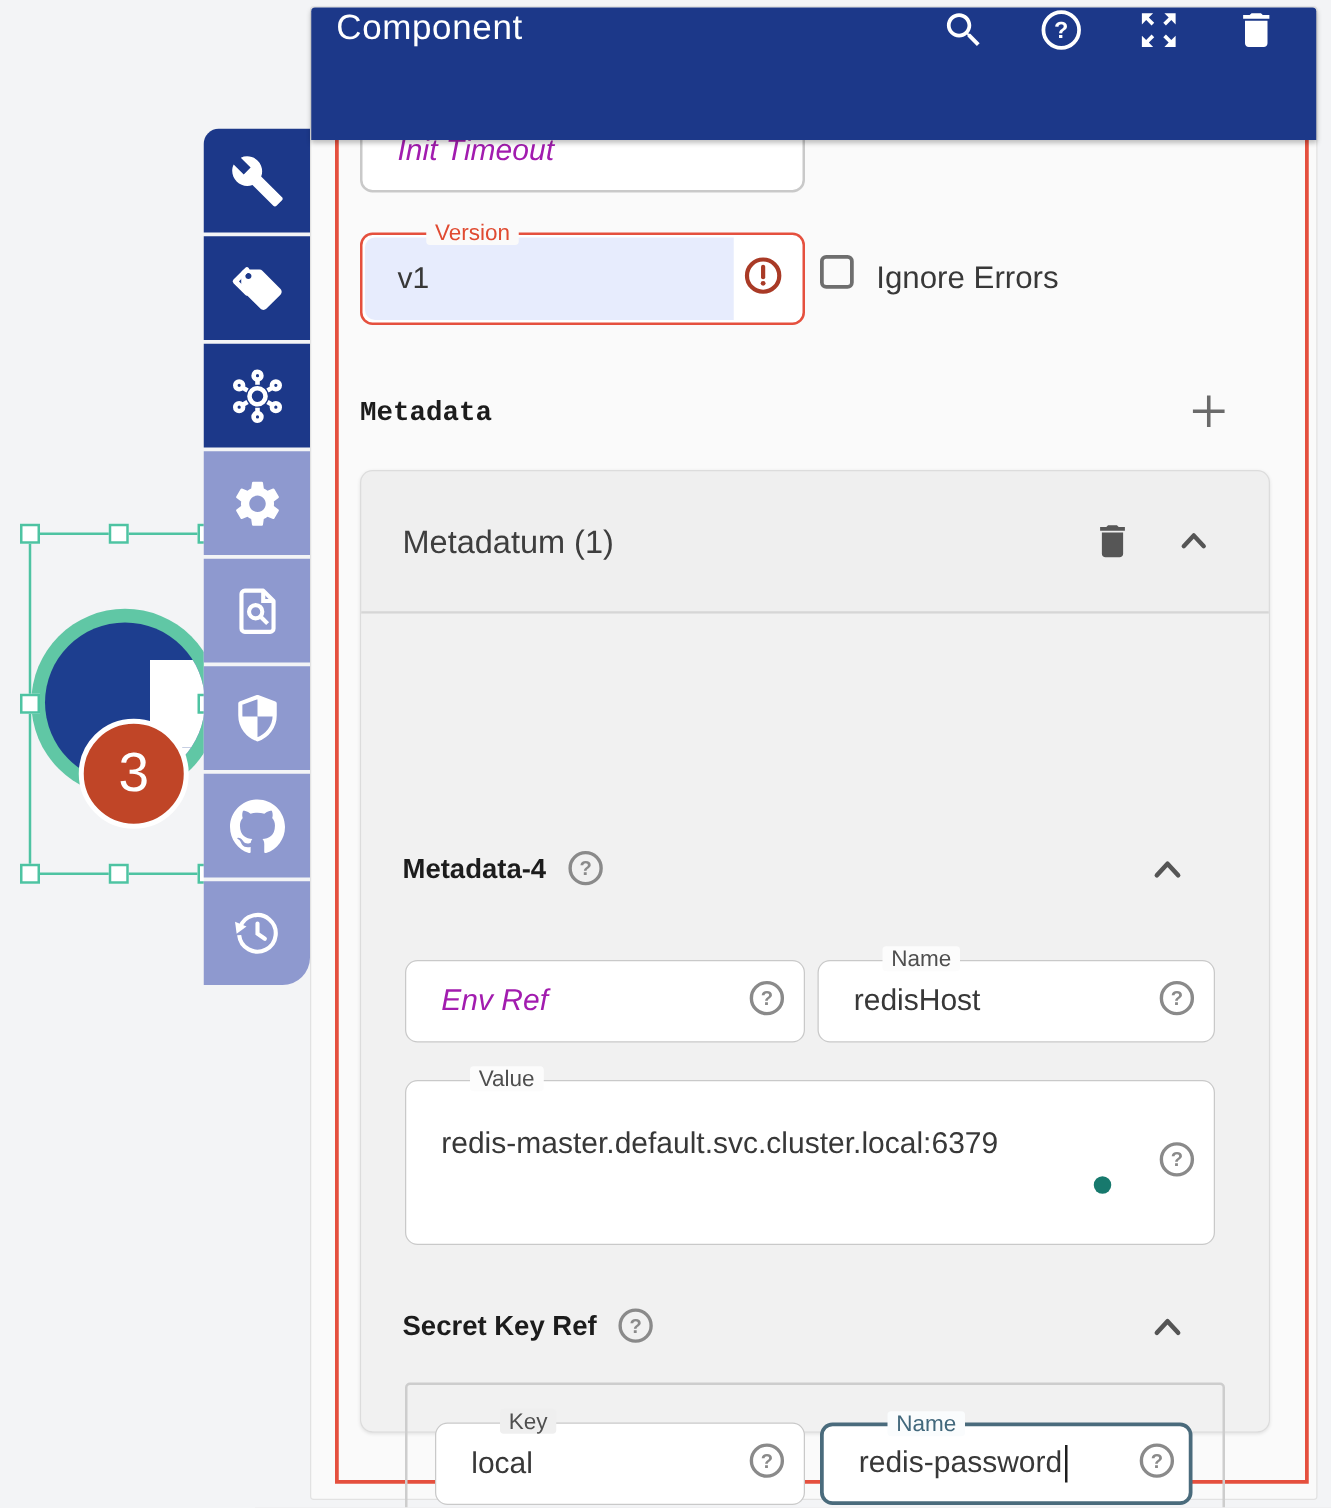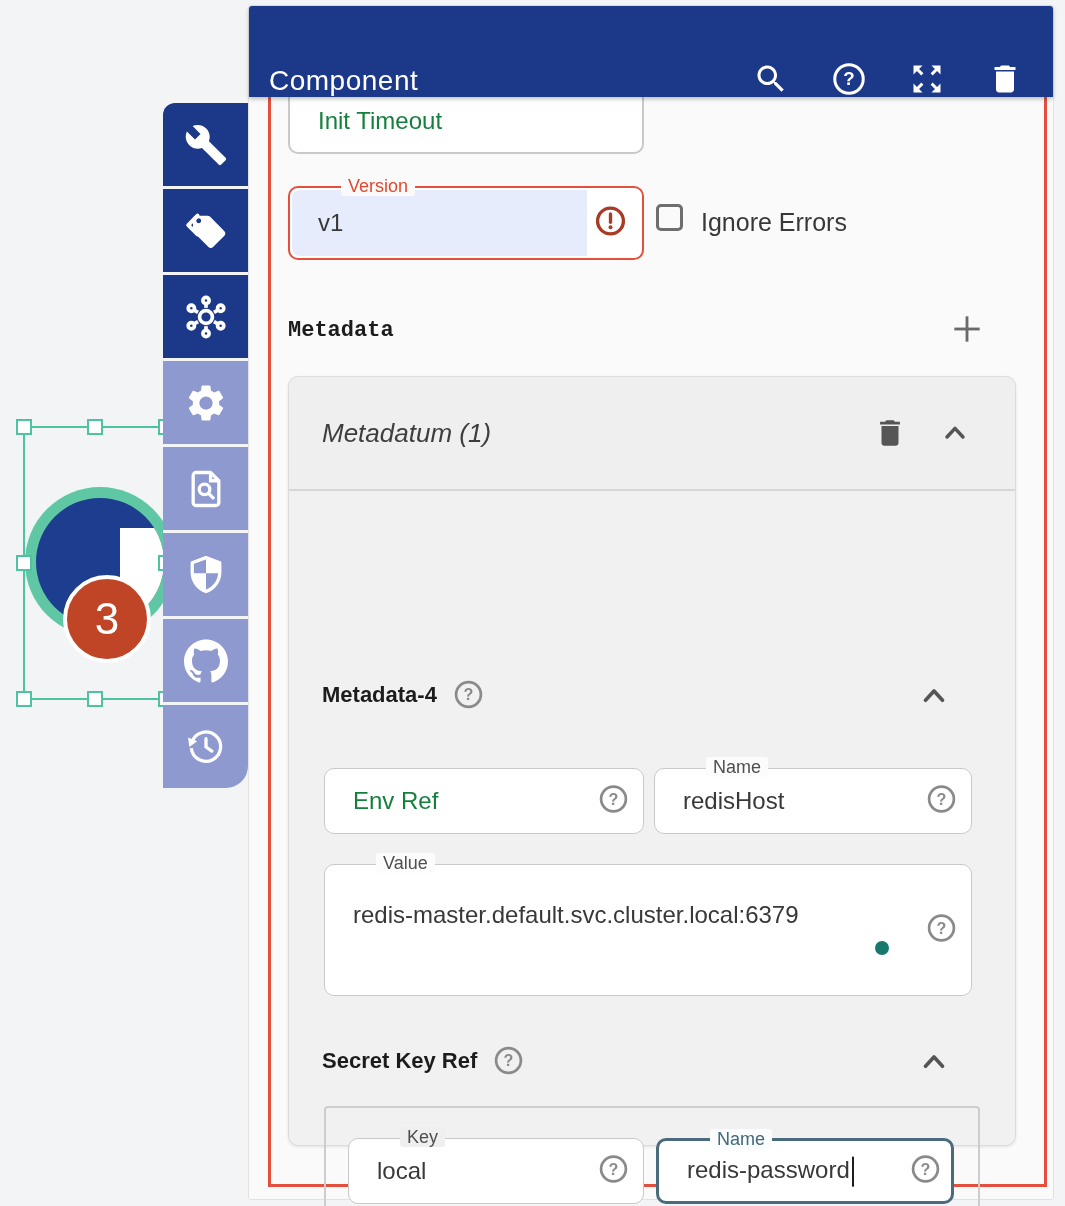--- a/index.html
+++ b/index.html
@@ -26,31 +26,31 @@
   .tb-active{background:#1c3889;}
   .tb-idle{background:#8e99cf;}
   .tb-btn:first-child{border-radius:12px 0 0 0;}
   .tb-btn:last-child{border-radius:0 0 22px 0;}
   .tb-btn svg{width:44px;height:44px;}
 
   
   .panel{position:absolute;left:248px;top:5px;width:806px;height:1195px;background:#fafafa;
          border:1px solid #e2e2e2;box-sizing:border-box;border-radius:3px;z-index:10;}
   .red-outline{position:absolute;left:19px;top:55px;right:6px;bottom:12px;border:3px solid #e5503e;z-index:1;}
-  .p-header{position:absolute;left:0;top:0;right:0;height:91px;background:#1c3889;border-radius:3px 3px 0 0;
-            display:flex;align-items:flex-end;z-index:6;box-shadow:0 2px 4px rgba(0,0,0,.25);}
+  .p-header{position:absolute;left:0;top:0;right:0;height:106px;background:#1c3889;border-radius:3px 3px 0 0;
+            display:flex;align-items:flex-start;z-index:6;box-shadow:0 2px 4px rgba(0,0,0,.25);}
   .p-title{margin-left:20px;color:#fff;font-size:28px;letter-spacing:.5px;}
   .p-icons{margin-left:auto;display:flex;align-items:center;gap:42px;padding-right:30px;}
   .p-icons svg{width:36px;height:36px;cursor:pointer;}
 
   
   .field{position:absolute;background:#fff;border:2px solid #c9c9c9;border-radius:10px;box-sizing:border-box;z-index:2;}
   .field.err{border-color:#e5503e;}
   .field .val{position:absolute;left:28px;top:50%;transform:translateY(-50%);font-size:24px;color:#383838;white-space:nowrap;}
-  .field .ph{color:#15803d;}
+  .field .ph{color:#a21caf;font-style:italic;}
   .chip{position:absolute;top:-12px;left:22px;font-size:18px;color:#4f4f4f;background:#fcfcfc;
         padding:0 7px;line-height:20px;border-radius:3px;z-index:3;white-space:nowrap;margin-left:29px;}
   .help-pos{position:absolute;right:14px;top:50%;transform:translateY(-50%);}
   .err-pos{position:absolute;right:16px;top:50%;transform:translateY(-50%);}
 
   .f-init{left:39px;top:82px;width:356px;height:66px;}
   .f-type{left:405px;top:82px;width:352px;height:66px;}
   .f-version{left:39px;top:180px;width:356px;height:74px;}
   .lavender{position:absolute;left:2px;top:2px;bottom:2px;width:295px;background:#e7ecfd;border-radius:8px 0 0 8px;}
   .f-version .chip{color:#e04a31;background:#fafafa;}
@@ -61,21 +61,21 @@
 
   .sec-heading{font-size:22px;font-weight:bold;color:#1c1c1c;}
   .h-meta{position:absolute;left:39px;top:312px;z-index:2;font-family:Liberation Mono, monospace;}
   .plus-btn{position:absolute;left:698px;top:303px;width:40px;height:40px;display:flex;align-items:center;
             justify-content:center;cursor:pointer;z-index:2;}
 
   
   .card{position:absolute;left:39px;top:370px;width:728px;height:770px;background:#efefef;border:1px solid #dcdcdc;
         border-radius:10px;box-sizing:border-box;z-index:2;box-shadow:0 1px 3px rgba(0,0,0,.10);}
   .card-head{position:relative;height:112px;border-bottom:2px solid #d6d6d6;display:flex;align-items:center;}
-  .card-title{padding-left:33px;font-size:26px;color:#3e3e3e;flex:1;font-style:italic;}
+  .card-title{padding-left:33px;font-size:26px;color:#3e3e3e;flex:1;}
   .card-head .icons{display:flex;align-items:center;gap:32px;padding-right:44px;}
   .card-body{position:relative;height:654px;background:#f1f1f1;border-radius:0 0 10px 10px;}
 
   .row-heading{position:absolute;display:flex;align-items:center;gap:16px;}
   .chev-abs{position:absolute;left:628px;width:34px;height:34px;cursor:pointer;}
 
   .f-env{left:35px;top:277px;width:320px;height:66px;border-width:1.5px;}
   .f-name{left:365px;top:277px;width:318px;height:66px;border-width:1.5px;}
   .f-value{left:35px;top:373px;width:648px;height:132px;border-width:1.5px;}
   .f-value .val{top:36px;transform:none;}

